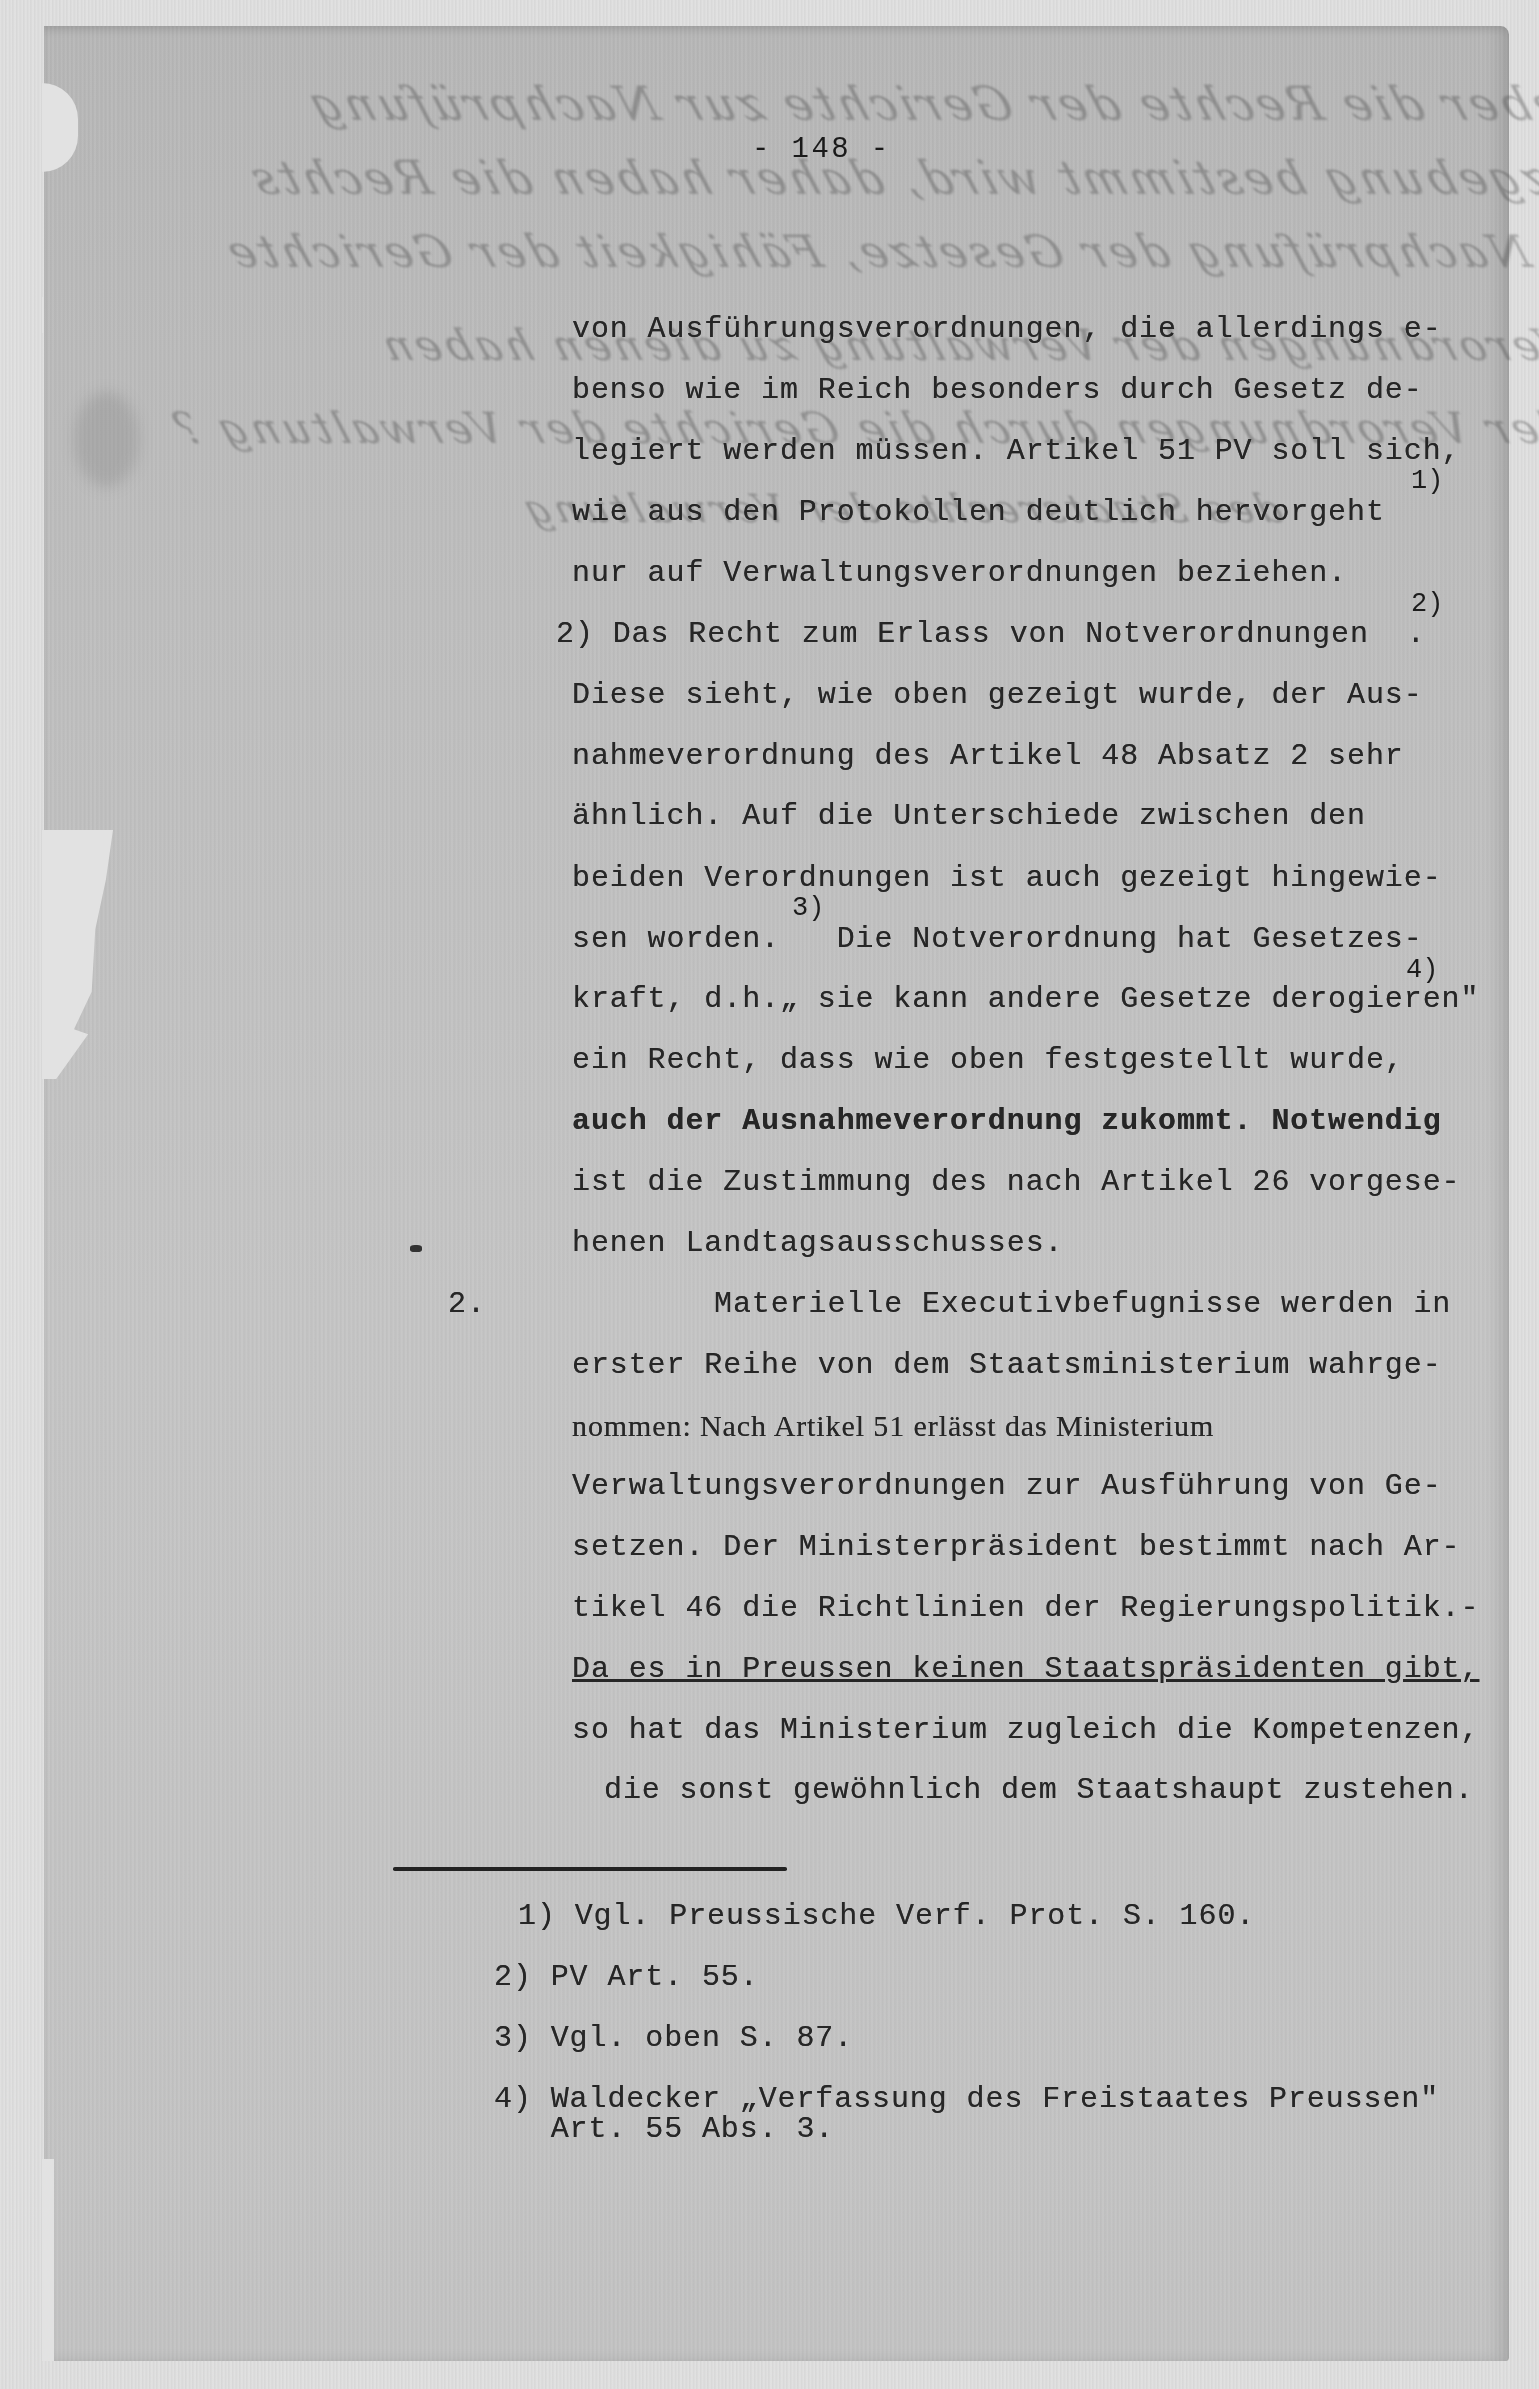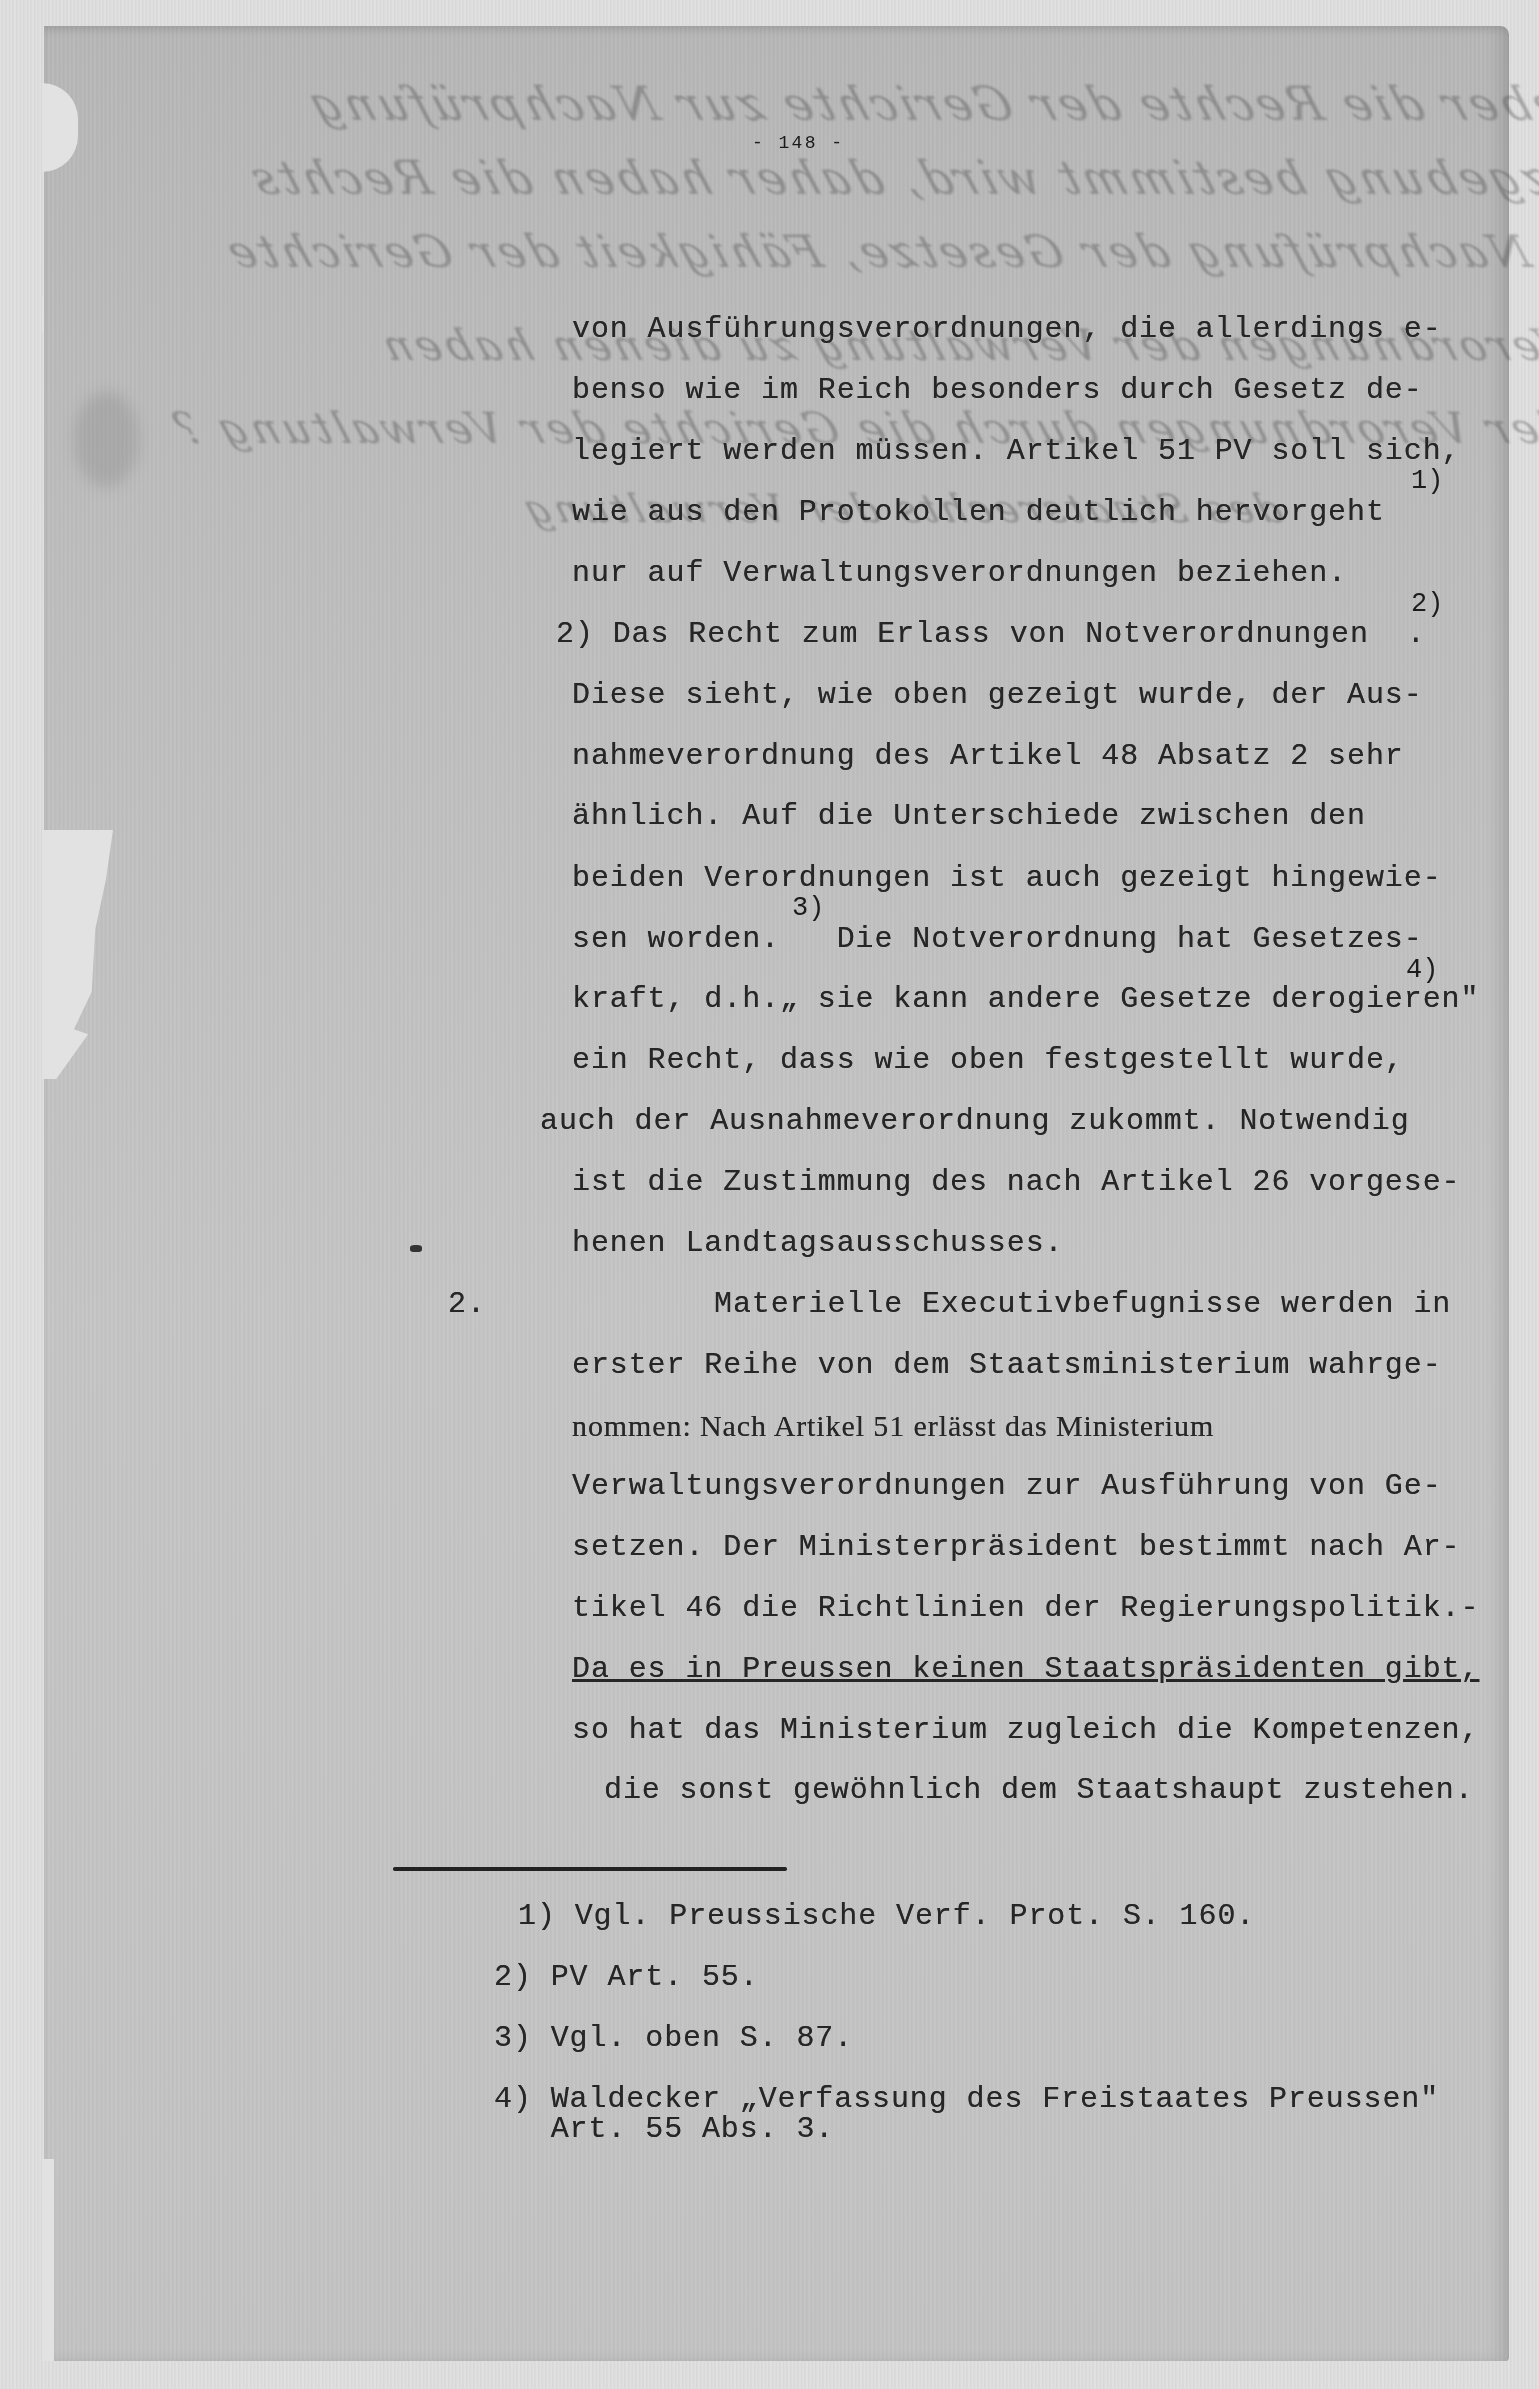--- a/index.html
+++ b/index.html
@@ -82,21 +82,21 @@
     position: absolute;
     color: #1c1c1c;
     font-size: 27px;
     font-weight: normal;
     white-space: pre;
   }
   .page-number {
     position: absolute;
     left: 752px;
     top: 133px;
-    font-size: 18px;
+    font-size: 29px;
     color: #1a1a1a;
     letter-spacing: 2.4px;
     font-weight: normal;
   }
   .footnote-rule {
     position: absolute;
     left: 393px;
     top: 1867px;
     width: 394px;
     height: 3.6px;
@@ -140,21 +140,21 @@
     <div class="typed light" style="left: 572px; top: 497px;">wie aus den Protokollen deutlich hervorgeht</div>
     <div class="typed light" style="left: 572px; top: 558px;">nur auf Verwaltungsverordnungen beziehen.</div>
     <div class="typed light" style="left: 556px; top: 619px;">2) Das Recht zum Erlass von Notverordnungen  .</div>
     <div class="typed light" style="left: 572px; top: 680px;">Diese sieht, wie oben gezeigt wurde, der Aus-</div>
     <div class="typed light" style="left: 572px; top: 741px;">nahmeverordnung des Artikel 48 Absatz 2 sehr</div>
     <div class="typed light" style="left: 572px; top: 801px;">ähnlich. Auf die Unterschiede zwischen den</div>
     <div class="typed light" style="left: 572px; top: 863px;">beiden Verordnungen ist auch gezeigt hingewie-</div>
     <div class="typed light" style="left: 572px; top: 924px;">sen worden.   Die Notverordnung hat Gesetzes-</div>
     <div class="typed light" style="left: 572px; top: 984px;">kraft, d.h.„ sie kann andere Gesetze derogieren"</div>
     <div class="typed light" style="left: 572px; top: 1045px;">ein Recht, dass wie oben festgestellt wurde,</div>
-    <div class="typed light" style="left: 540px; top: 1106px;">auch der Ausnahmeverordnung zukommt. Notwendig</div>
+    <div class="typed light" style="left: 572px; top: 1106px; font-weight: bold;">auch der Ausnahmeverordnung zukommt. Notwendig</div>
     <div class="typed light" style="left: 572px; top: 1167px;">ist die Zustimmung des nach Artikel 26 vorgese-</div>
     <div class="typed light" style="left: 572px; top: 1228px;">henen Landtagsausschusses.</div>
   </div>
 <div id="marker-layer">
     <div class="sup" style="left: 1411px; top: 466px;">1)</div>
     <div class="sup" style="left: 1411px; top: 589px;">2)</div>
     <div class="sup" style="left: 792px; top: 893px;">3)</div>
     <div class="sup" style="left: 1406px; top: 955px;">4)</div>
   </div>
 

